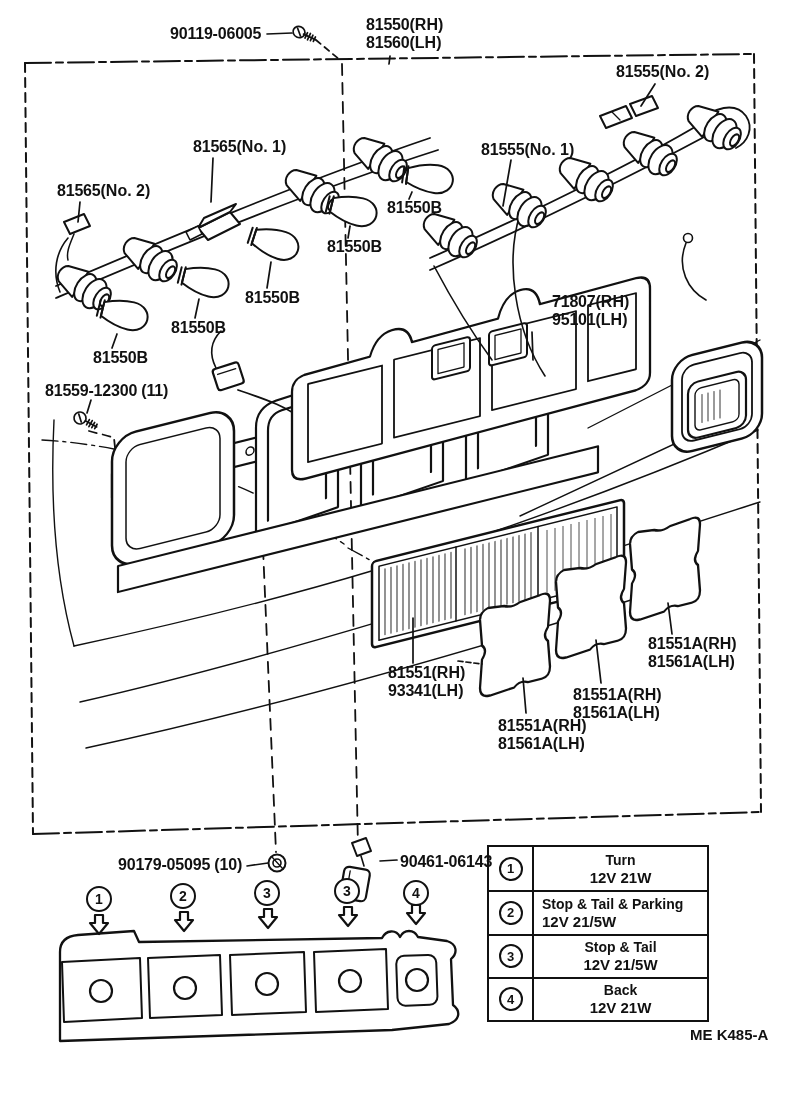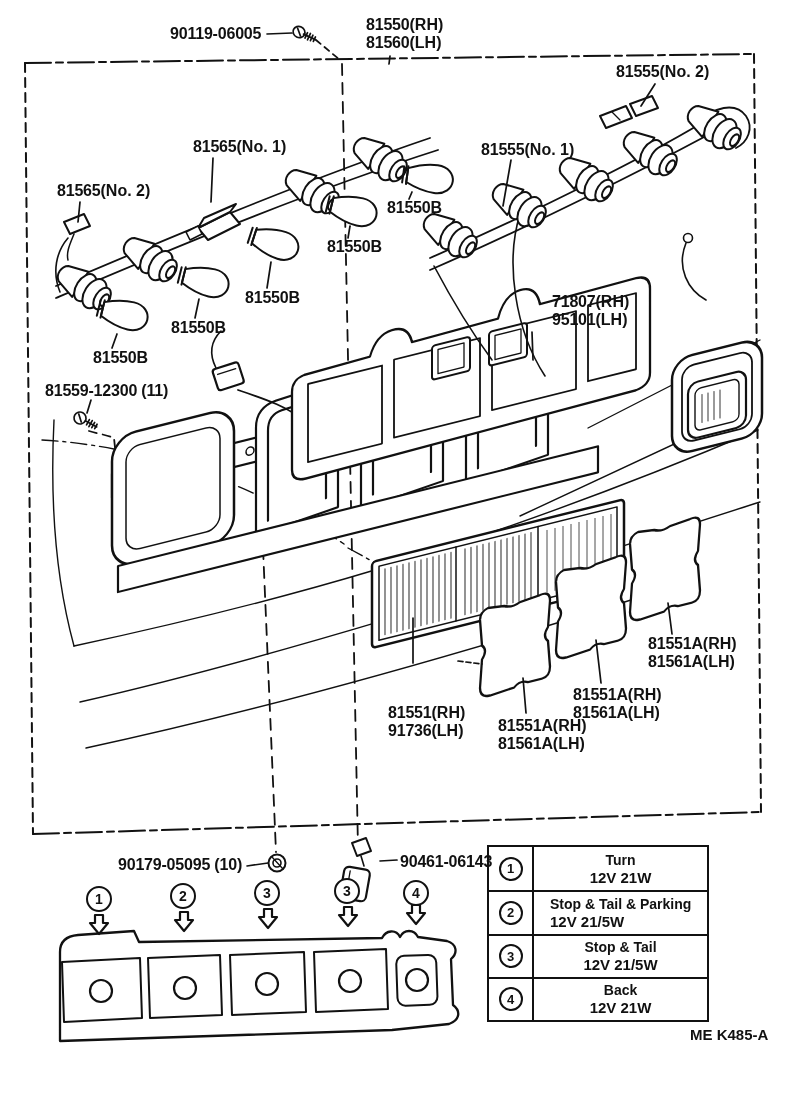--- a/index.html
+++ b/index.html
@@ -15,21 +15,21 @@
   
   #spec{position:absolute;left:487px;top:845px;width:218px;height:173px;
         border:2.5px solid #111;display:grid;grid-template-rows:repeat(4,1fr);}
   .srow{display:grid;grid-template-columns:45px 1fr;border-top:2.5px solid #111;}
   .srow:first-child{border-top:none;}
   .snum{border-right:2.5px solid #111;display:flex;align-items:center;justify-content:center;}
   .ncirc{width:20px;height:20px;border:2px solid #111;border-radius:50%;
          display:flex;align-items:center;justify-content:center;font-weight:700;font-size:13px;}
   .sbody{display:flex;flex-direction:column;justify-content:center;align-items:center;
          font-weight:700;line-height:18px;}
-  .sbody.left{align-items:flex-start;padding-left:16px;}
+  .sbody.left{align-items:flex-start;padding-left:8px;}
   .fn{font-size:14px;}
   .sp{font-size:15px;}
   .code{position:absolute;font-weight:700;font-size:15px;letter-spacing:0;}
 </style>
 </head>
 <body>
 
 <div id="stage">
 
 <svg id="art" width="800" height="1098" viewBox="0 0 800 1098">
@@ -303,23 +303,23 @@
 <div class="plbl" style="left:171px;top:319px;"><span>81550B</span></div>
 <div class="plbl" style="left:93px;top:349px;"><span>81550B</span></div>
 
 <div class="plbl" style="left:45px;top:382px;"><span>81559-12300 (11)</span></div>
 
 <div class="plbl" style="left:552px;top:293px;">
   <div><span>71807</span><span class="suf">(RH)</span></div>
   <div><span>95101</span><span class="suf">(LH)</span></div>
 </div>
 
-<div class="plbl" style="left:388px;top:664px;margin-top:40px;">
+<div class="plbl" style="left:388px;top:664px;">
   <div><span>81551</span><span class="suf">(RH)</span></div>
-  <div><span>91736</span><span class="suf">(LH)</span></div>
+  <div><span>93341</span><span class="suf">(LH)</span></div>
 </div>
 
 <div class="plbl" style="left:648px;top:635px;">
   <div><span>81551A</span><span class="suf">(RH)</span></div>
   <div><span>81561A</span><span class="suf">(LH)</span></div>
 </div>
 <div class="plbl" style="left:573px;top:686px;">
   <div><span>81551A</span><span class="suf">(RH)</span></div>
   <div><span>81561A</span><span class="suf">(LH)</span></div>
 </div>

